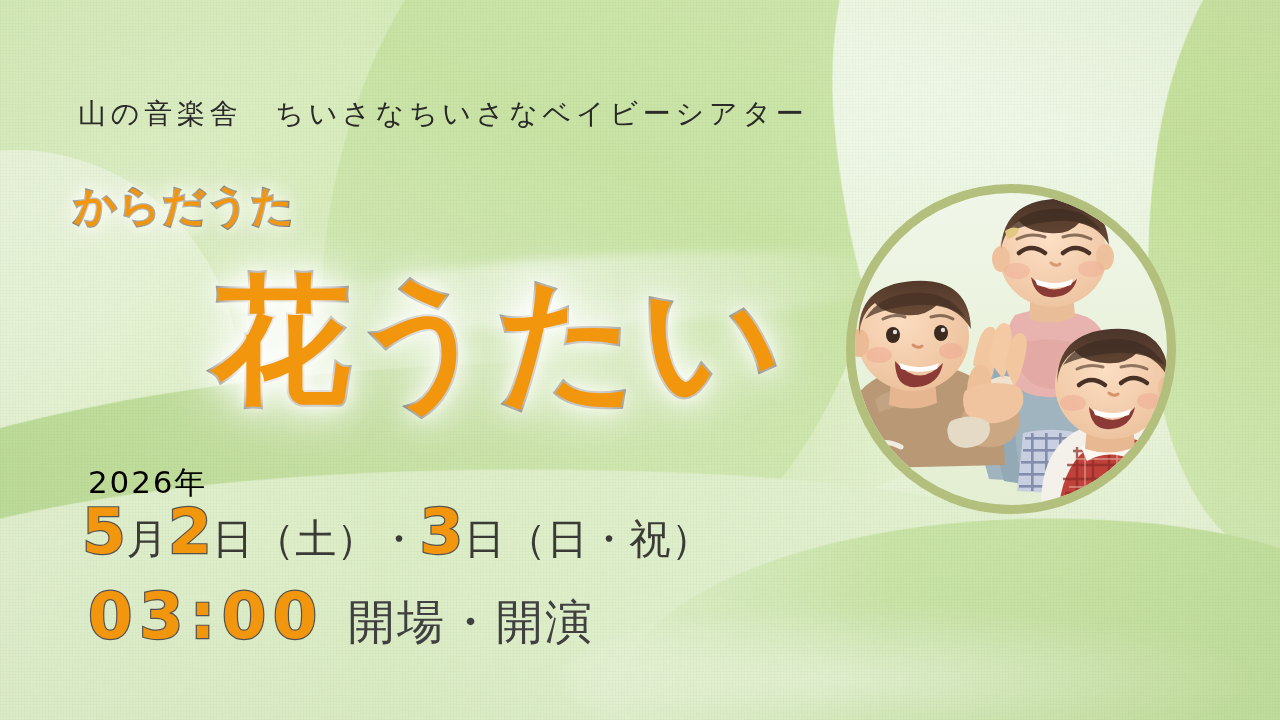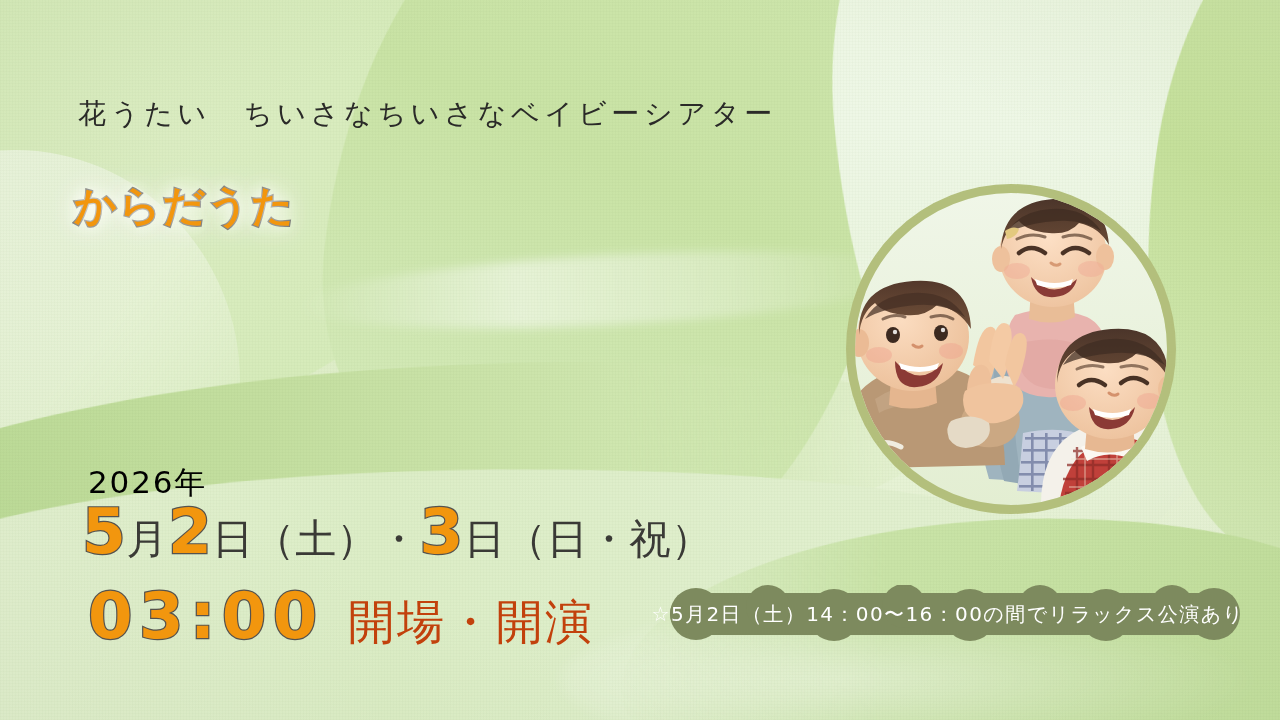--- a/index.html
+++ b/index.html
@@ -154,21 +154,21 @@
     position:absolute;left:88px;top:584px;
     white-space:nowrap;line-height:1;
     font-family:"DejaVu Sans",sans-serif;
   }
   .timeline-row .tnum{
     font-size:64px;font-weight:700;color:#f2960e;
     -webkit-text-stroke:2.4px #55534f;paint-order:stroke fill;
     letter-spacing:.10em;
   }
   .timeline-row .tlbl{
-    font-size:47px;font-weight:500;color:#c2410c;letter-spacing:.05em;
+    font-size:47px;font-weight:500;color:#404040;letter-spacing:.05em;
     margin-left:24px;
   }
 
   
   .photo-wrap{
     position:absolute;left:846px;top:184px;width:330px;height:330px;
   }
   .photo-ring{
     position:absolute;inset:0;border-radius:50%;
     border:9px solid #b3bf7c;
@@ -212,24 +212,25 @@
   <div class="blob blob-d"></div>
   <div class="blob blob-e"></div>
   <div class="blob blob-f"></div>
   <div class="blob blob-g"></div>
   <div class="blob blob-h"></div>
   <div class="blob blob-j"></div>
   <div class="blob blob-k"></div>
   <div class="grain"></div>
   <div class="vign"></div>
 
-  <div class="subtitle">花うたい　ちいさなちいさなベイビーシアター</div>
+  <div class="subtitle">山の音楽舎　ちいさなちいさなベイビーシアター</div>
 
   <div class="title-small">からだうた</div>
 
+  <div class="title-big">花うたい</div>
 
   <div class="year">2026年</div>
 
   <div class="dateline">
     <span class="num">5</span><span class="kan">月</span><span class="num">2</span><span class="kan">日（土）・</span><span class="num">3</span><span class="kan">日（日・祝）</span>
   </div>
 
   <div class="timeline-row">
     <span class="tnum">03:00</span><span class="tlbl">開場・開演</span>
   </div>
@@ -408,32 +409,15 @@
           <path d="M254 200 q5 4 9 1" stroke="#d4916c" stroke-width="3" fill="none" stroke-linecap="round"></path>
 
           <path d="M234 214 q24 26 46 0 q-4 20 -24 22 q-20 2 -22 -22 z" fill="#8b3a35"></path>
           <path d="M238 216 q20 8 38 0 l-2 6 q-18 6 -34 0 z" fill="#fff"></path>
         </g>
       </svg>
     </div>
     <div class="photo-ring"></div>
   </div>
 
-  <div class="relax-banner">
-    <svg viewBox="0 0 600 58" preserveAspectRatio="none" aria-hidden="true">
-      <g fill="#7d8a5e">
-        <rect x="22" y="8" width="556" height="42" rx="21"></rect>
-        <circle cx="48" cy="29" r="26"></circle>
-        <circle cx="120" cy="22" r="22"></circle>
-        <circle cx="186" cy="30" r="26"></circle>
-        <circle cx="256" cy="21" r="22"></circle>
-        <circle cx="322" cy="30" r="26"></circle>
-        <circle cx="392" cy="22" r="22"></circle>
-        <circle cx="458" cy="30" r="26"></circle>
-        <circle cx="524" cy="22" r="22"></circle>
-        <circle cx="566" cy="29" r="26"></circle>
-      </g>
-    </svg>
-    <div class="relax-text">☆5月2日（土）14：00〜16：00の間でリラックス公演あり</div>
-  </div>
 
 
 </div>
 
 </body></html>

